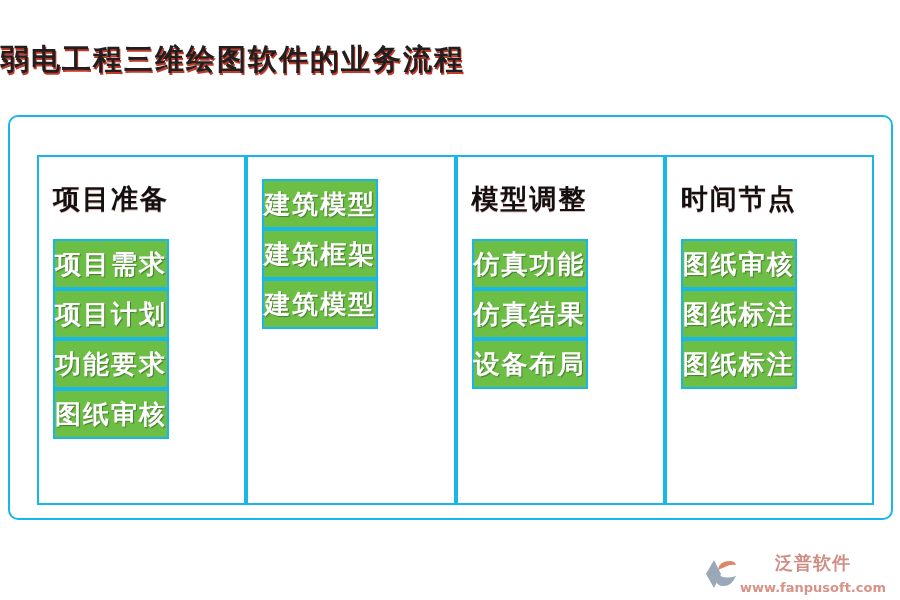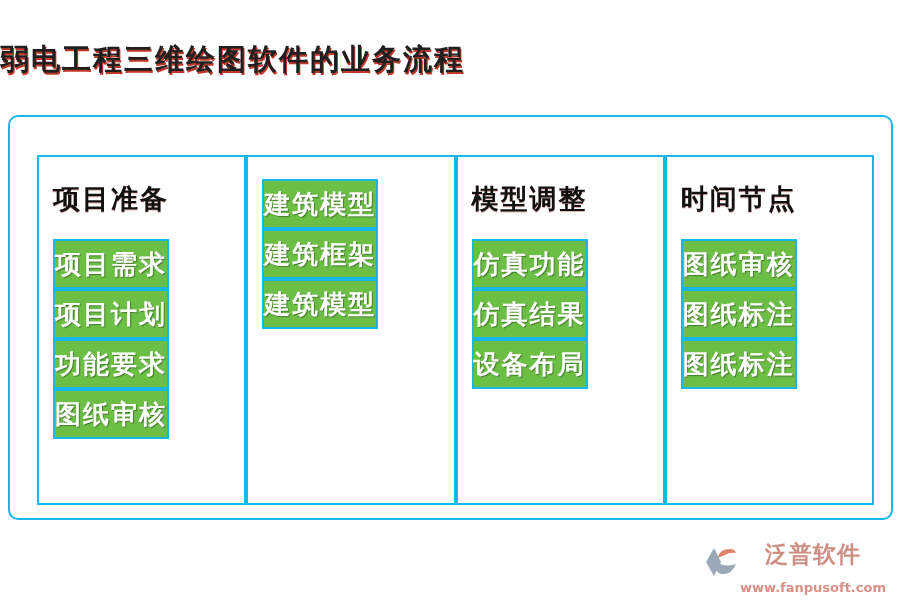--- a/index.html
+++ b/index.html
@@ -86,27 +86,27 @@
     margin-top:2px;
     flex:0 0 auto;
   }
   .logo-textwrap{
     display:flex;
     flex-direction:column;
     align-items:center;
     line-height:1;
   }
   .brand-name{
-    font-size:23px;
+    font-size:18px;
     font-weight:bold;
     letter-spacing:1px;
     color:var(--logo_pink);
   }
   .brand-url{
-    margin-top:16px;
+    margin-top:9px;
     font-family:"DejaVu Sans","Liberation Sans",sans-serif;
     font-size:13px;
     font-weight:bold;
     color:var(--logo_url_pink);
   }
 </style>
 </head>
 <body>
 
 <h1 class="page-title">弱电工程三维绘图软件的业务流程</h1>

